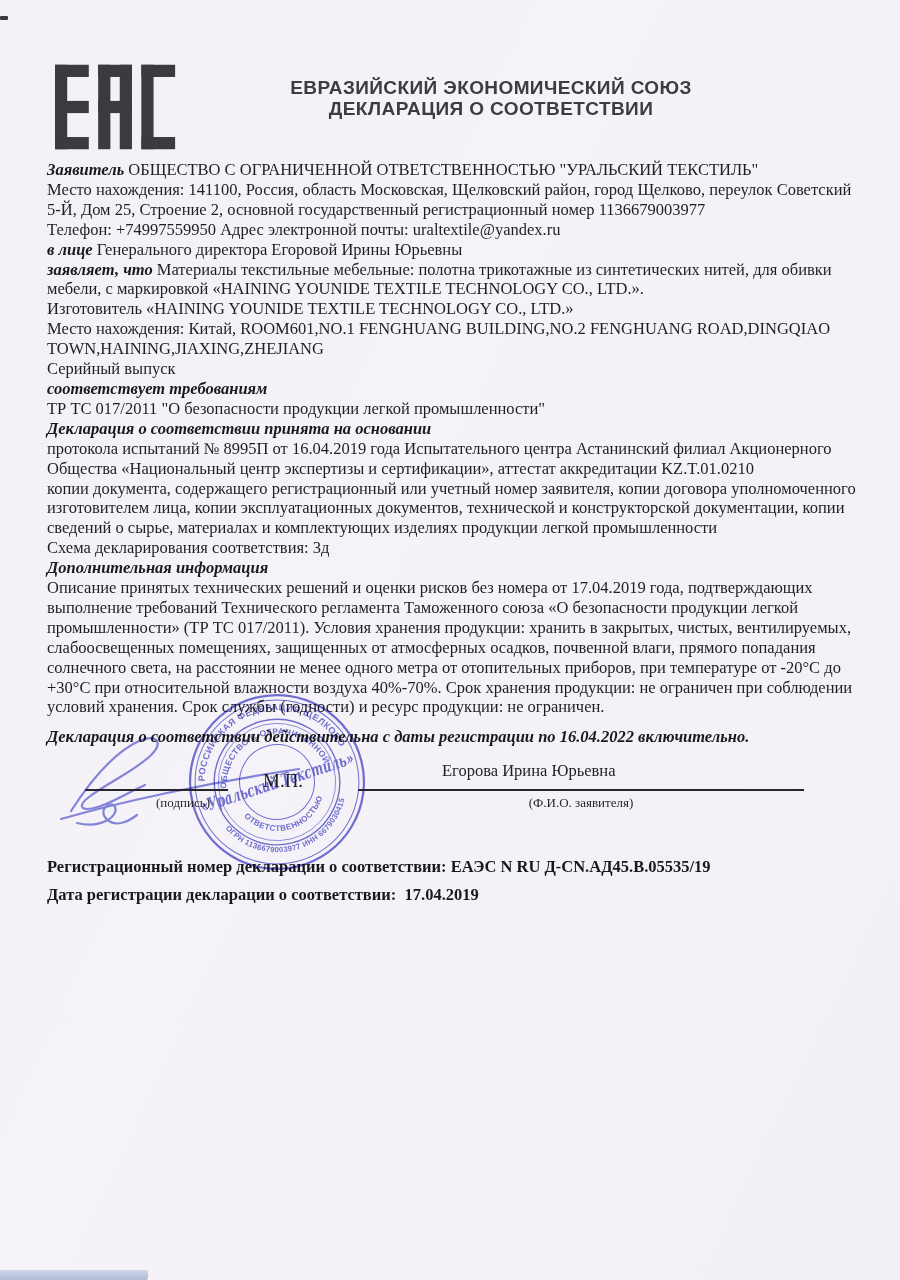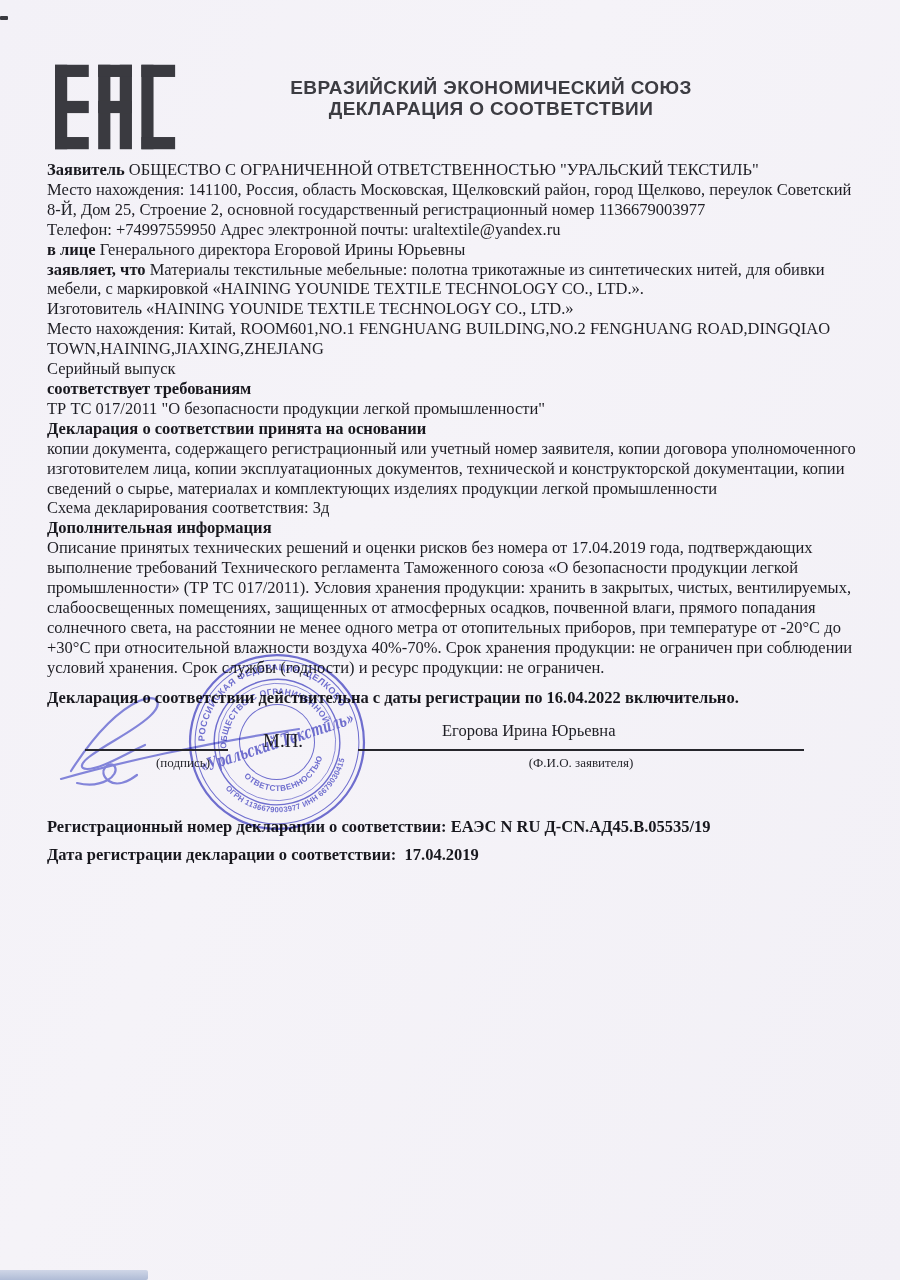--- a/index.html
+++ b/index.html
@@ -18,21 +18,21 @@
     flex:1;text-align:center;padding-top:15px;padding-right:55px;
     font-family:"Liberation Sans","DejaVu Sans",sans-serif;
     font-weight:bold;font-size:19px;line-height:21px;color:#3c3c42;letter-spacing:.4px;
   }
   
   .content{
     position:absolute;top:160px;left:47px;width:818px;
     font-size:16.5px;line-height:19.9px;
   }
   .content p{margin:0;}
-  b{font-weight:bold;color:#18181e;}
+  b{font-weight:bold;color:#18181e;font-style:italic;}
   .validity{margin-top:10px !important;}
   .regline{white-space:pre-wrap;font-weight:bold;color:#18181e;}
   .regline.first{margin-top:16px !important;}
   .regline.second{margin-top:8px !important;}
   
   .sig-block{position:relative;height:86px;margin-top:8px;}
   .rule{position:absolute;border-top:2px solid #26262c;height:0;}
   .rule-left{left:38px;top:34px;width:143px;}
   .rule-right{left:311px;top:34px;width:446px;}
   .sig-caption{position:absolute;font-size:13px;color:#26262c;}
@@ -81,30 +81,31 @@
       </g>
     </svg>
     <div class="title-block">
       <div>ЕВРАЗИЙСКИЙ ЭКОНОМИЧЕСКИЙ СОЮЗ</div>
       <div>ДЕКЛАРАЦИЯ О СООТВЕТСТВИИ</div>
     </div>
   </div>
 
   <div class="content">
     <p><b>Заявитель </b><span>ОБЩЕСТВО С ОГРАНИЧЕННОЙ ОТВЕТСТВЕННОСТЬЮ "УРАЛЬСКИЙ ТЕКСТИЛЬ"</span></p>
-    <p>Место нахождения: 141100, Россия, область Московская, Щелковский район, город Щелково, переулок Советский 8-Й, Дом 25, Строение 2, основной государственный регистрационный номер 1136679003977</p>
+    <p>Место нахождения: 141100, Россия, область Московская, Щелковский район, город Щелково, переулок Советский 5-Й, Дом 25, Строение 2, основной государственный регистрационный номер 1136679003977</p>
     <p>Телефон: +74997559950 Адрес электронной почты: uraltextile@yandex.ru</p>
     <p><b>в лице </b><span>Генерального директора Егоровой Ирины Юрьевны</span></p>
     <p><b>заявляет, что </b><span>Материалы текстильные мебельные: полотна трикотажные из синтетических нитей, для обивки мебели, с маркировкой «HAINING YOUNIDE TEXTILE TECHNOLOGY CO., LTD.».</span></p>
     <p>Изготовитель «HAINING YOUNIDE TEXTILE TECHNOLOGY CO., LTD.»</p>
     <p>Место нахождения: Китай, ROOM601,NO.1 FENGHUANG BUILDING,NO.2 FENGHUANG ROAD,DINGQIAO TOWN,HAINING,JIAXING,ZHEJIANG</p>
     <p>Серийный выпуск</p>
     <p><b>соответствует требованиям</b></p>
     <p>ТР ТС 017/2011 "О безопасности продукции легкой промышленности"</p>
     <p><b>Декларация о соответствии принята на основании</b></p>
+    <p>протокола испытаний № 8995П от 16.04.2019 года Испытательного центра Астанинский филиал Акционерного Общества «Национальный центр экспертизы и сертификации», аттестат аккредитации KZ.T.01.0210</p>
     <p>копии документа, содержащего регистрационный или учетный номер заявителя, копии договора уполномоченного изготовителем лица, копии эксплуатационных документов, технической и конструкторской документации, копии сведений о сырье, материалах и комплектующих изделиях продукции легкой промышленности</p>
     <p>Схема декларирования соответствия: 3д</p>
     <p><b>Дополнительная информация</b></p>
     <p>Описание принятых технических решений и оценки рисков без номера от 17.04.2019 года, подтверждающих выполнение требований Технического регламента Таможенного союза «О безопасности продукции легкой промышленности» (ТР ТС 017/2011). Условия хранения продукции: хранить в закрытых, чистых, вентилируемых, слабоосвещенных помещениях, защищенных от атмосферных осадков, почвенной влаги, прямого попадания солнечного света, на расстоянии не менее одного метра от отопительных приборов, при температуре от -20°С до +30°С при относительной влажности воздуха 40%-70%. Срок хранения продукции: не ограничен при соблюдении условий хранения. Срок службы (годности) и ресурс продукции: не ограничен.</p>
     <p class="validity"><b>Декларация о соответствии действительна с даты регистрации по 16.04.2022 включительно.</b></p>
 
     <div class="sig-block">
 
       <svg class="signature-ink" width="300" height="120" viewBox="0 0 300 120" aria-hidden="true">
         <g stroke="#6a6ed9" stroke-width="2.2" fill="none" stroke-linecap="round">

